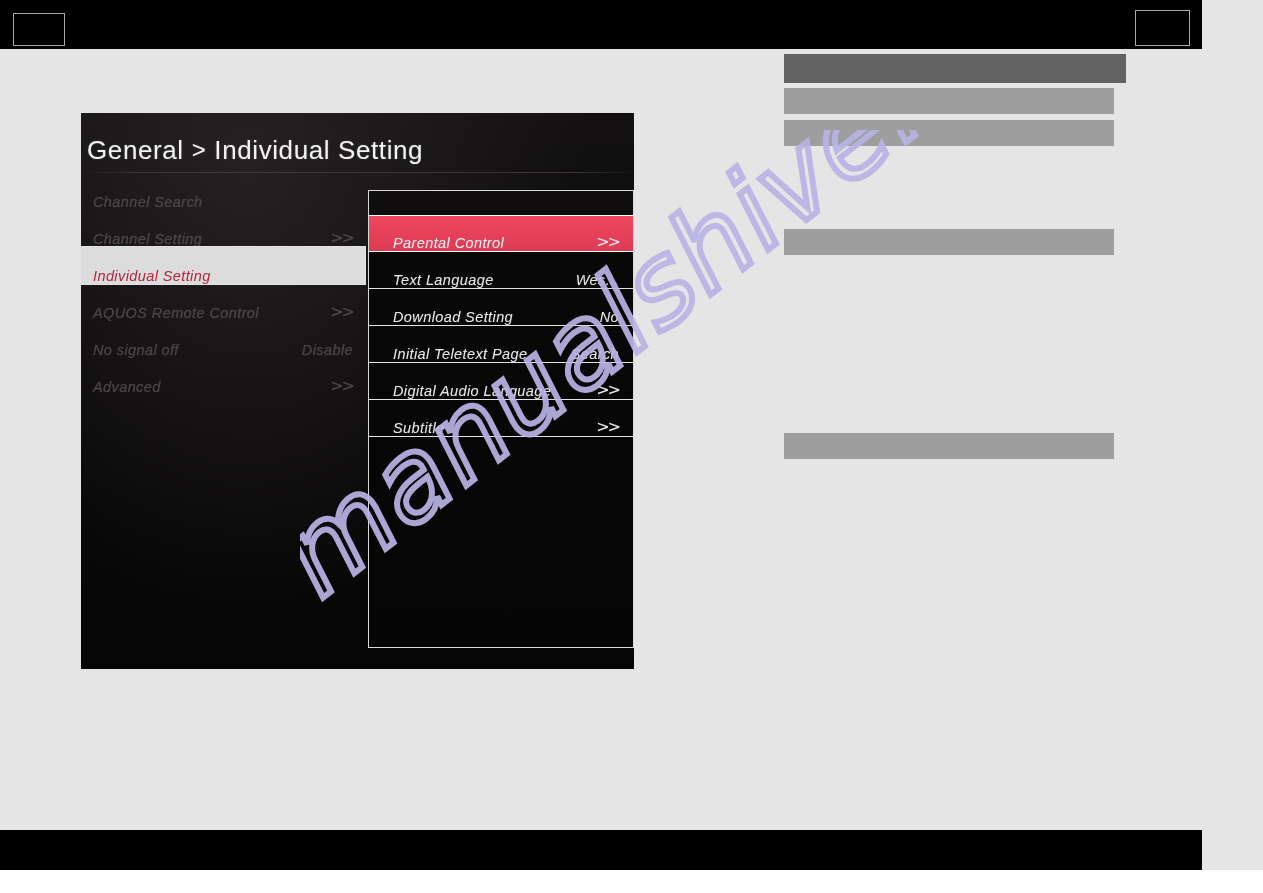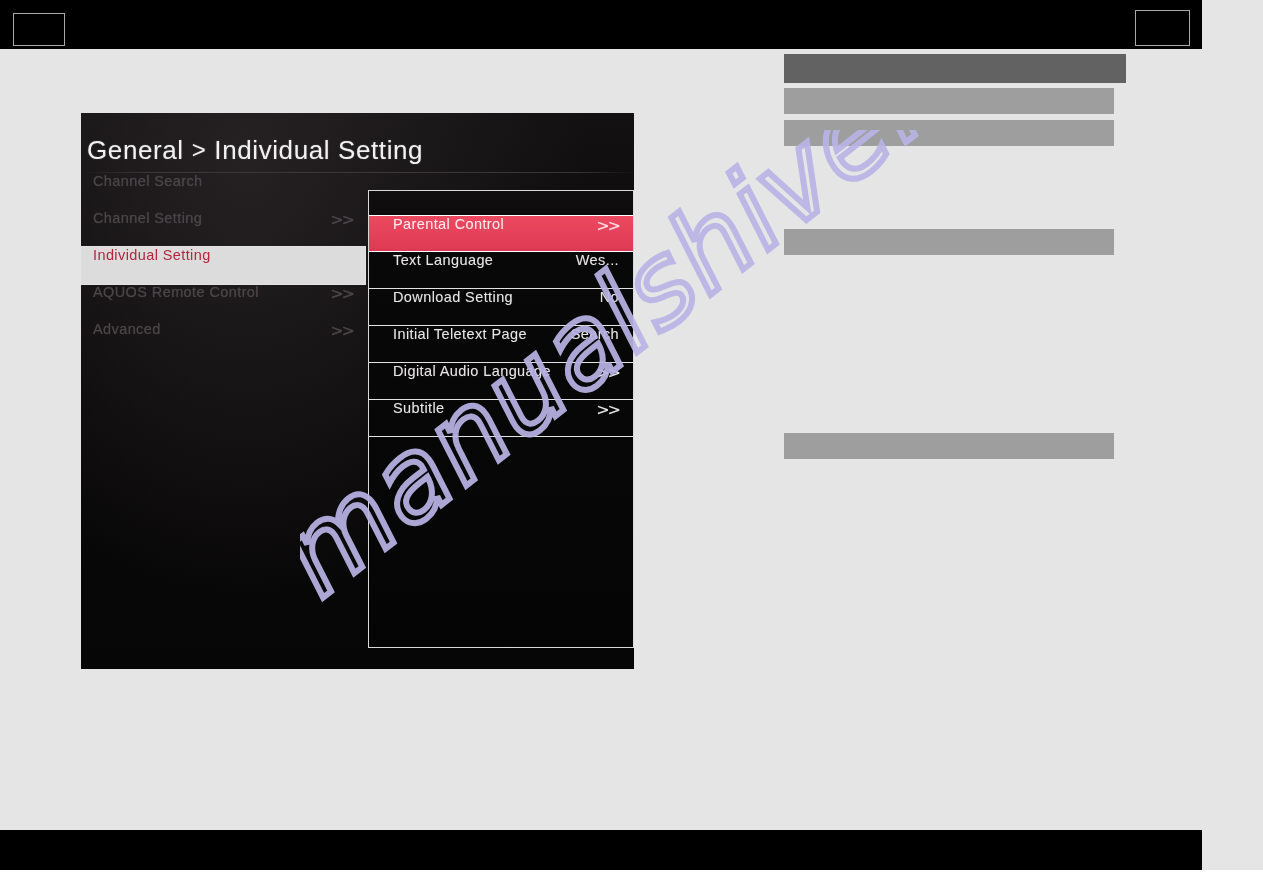--- a/index.html
+++ b/index.html
@@ -108,26 +108,27 @@
   #osd-main-list {
     position: absolute;
     left: 0;
     top: 60px;
     width: 284px;
   }
   .osd-row {
     position: relative;
     height: 37px;
     display: flex;
-    align-items: flex-start;
+    align-items: flex-end;
     justify-content: space-between;
     padding: 0 12px 0 12px;
     box-sizing: border-box;
     font-size: 14.5px;
     letter-spacing: 0.4px;
+    font-style: italic;
   }
   .osd-row .row-label { white-space: nowrap; }
   .osd-row .row-value { white-space: nowrap; }
 
   
   #osd-main-list .osd-row {
     color: #4a4347;
     text-shadow: 0 0 1px rgba(120,110,115,0.45);
   }
   #osd-main-list .osd-row .row-value { color: #4a4347; }
@@ -245,20 +246,24 @@
         </div>
         <div class="osd-row selected">
           <span class="row-label">Individual Setting</span>
           <span class="row-value"></span>
         </div>
         <div class="osd-row">
           <span class="row-label">AQUOS Remote Control</span>
           <span class="row-value chev">&gt;&gt;</span>
         </div>
         <div class="osd-row">
+          <span class="row-label">No signal off</span>
+          <span class="row-value">Disable</span>
+        </div>
+        <div class="osd-row">
           <span class="row-label">Advanced</span>
           <span class="row-value chev">&gt;&gt;</span>
         </div>
       </div>
 
     <div id="osd-sub-panel">
       <div id="osd-sub-list">
           <div class="osd-row highlighted">
             <span class="row-label">Parental Control</span>
             <span class="row-value chev">&gt;&gt;</span>

